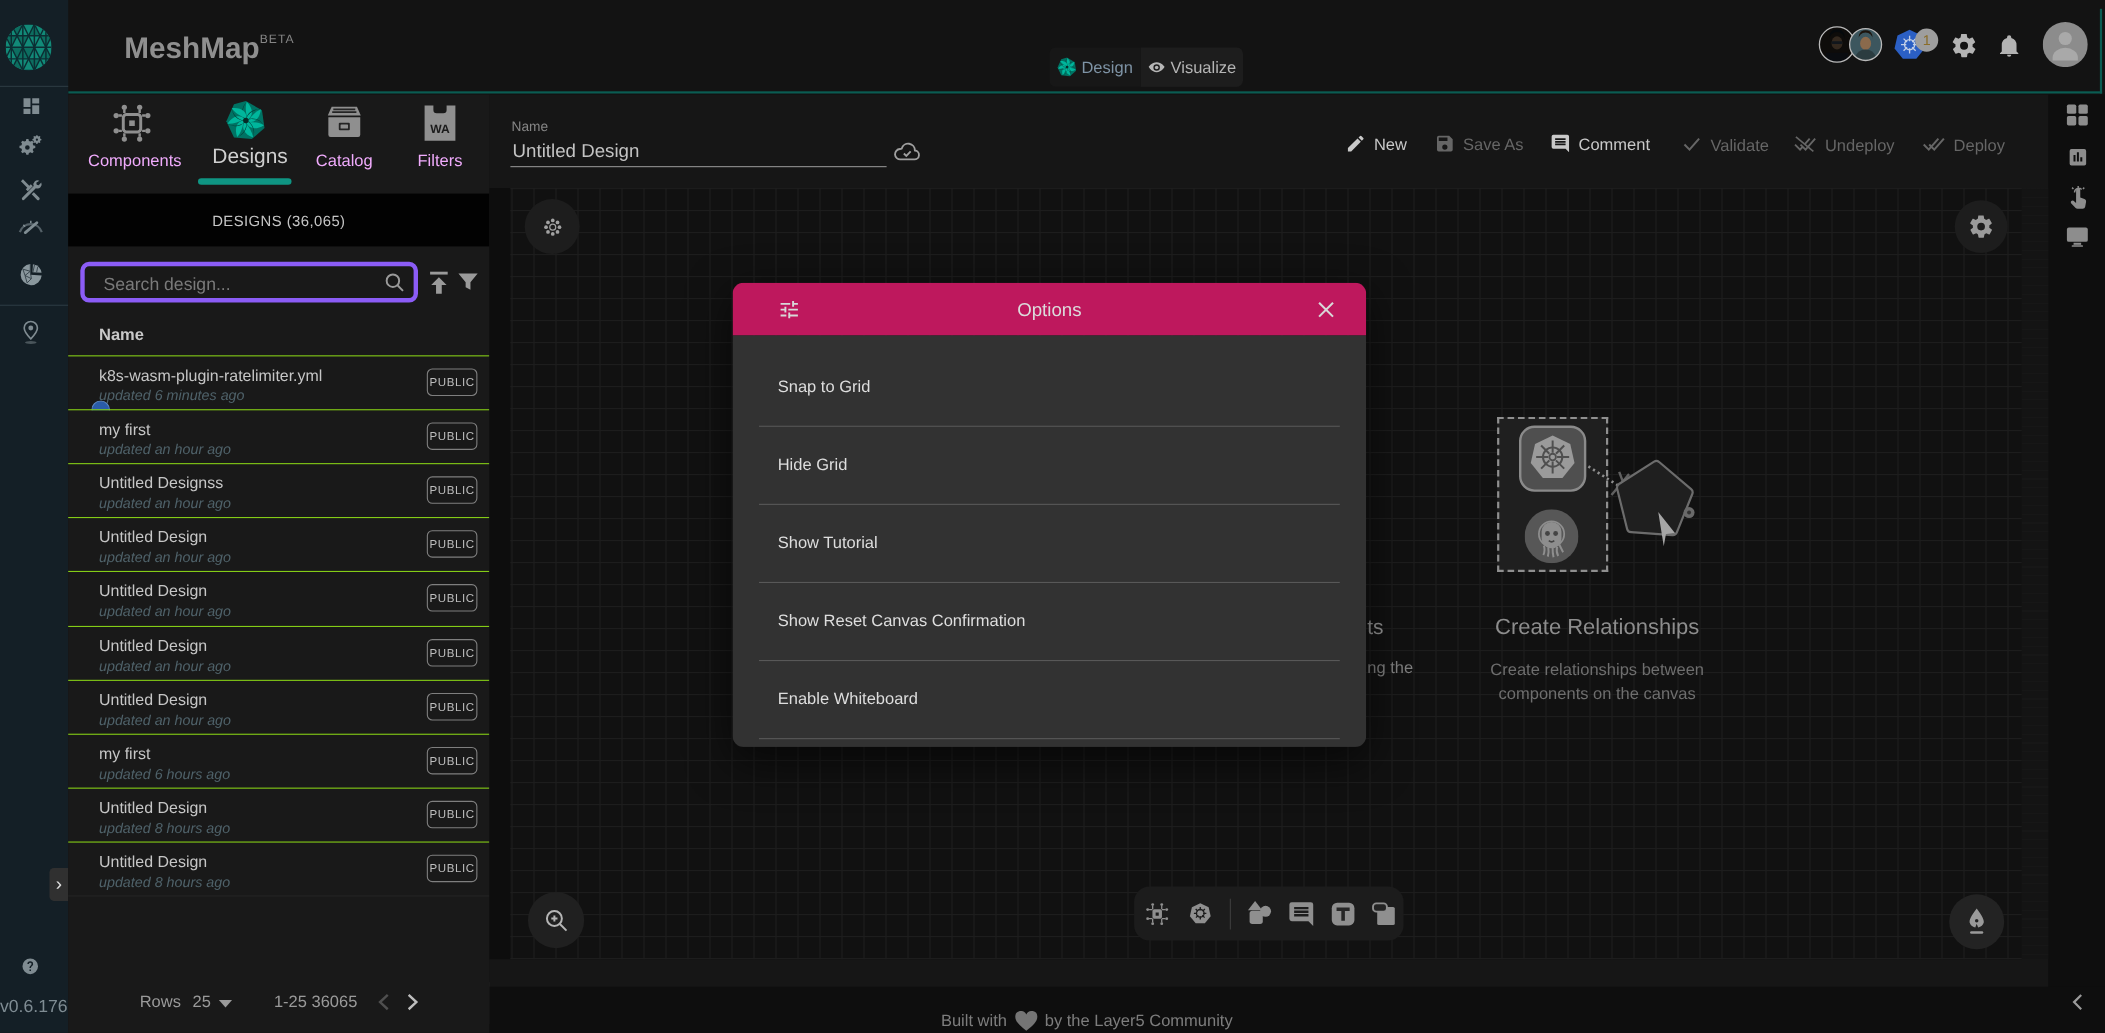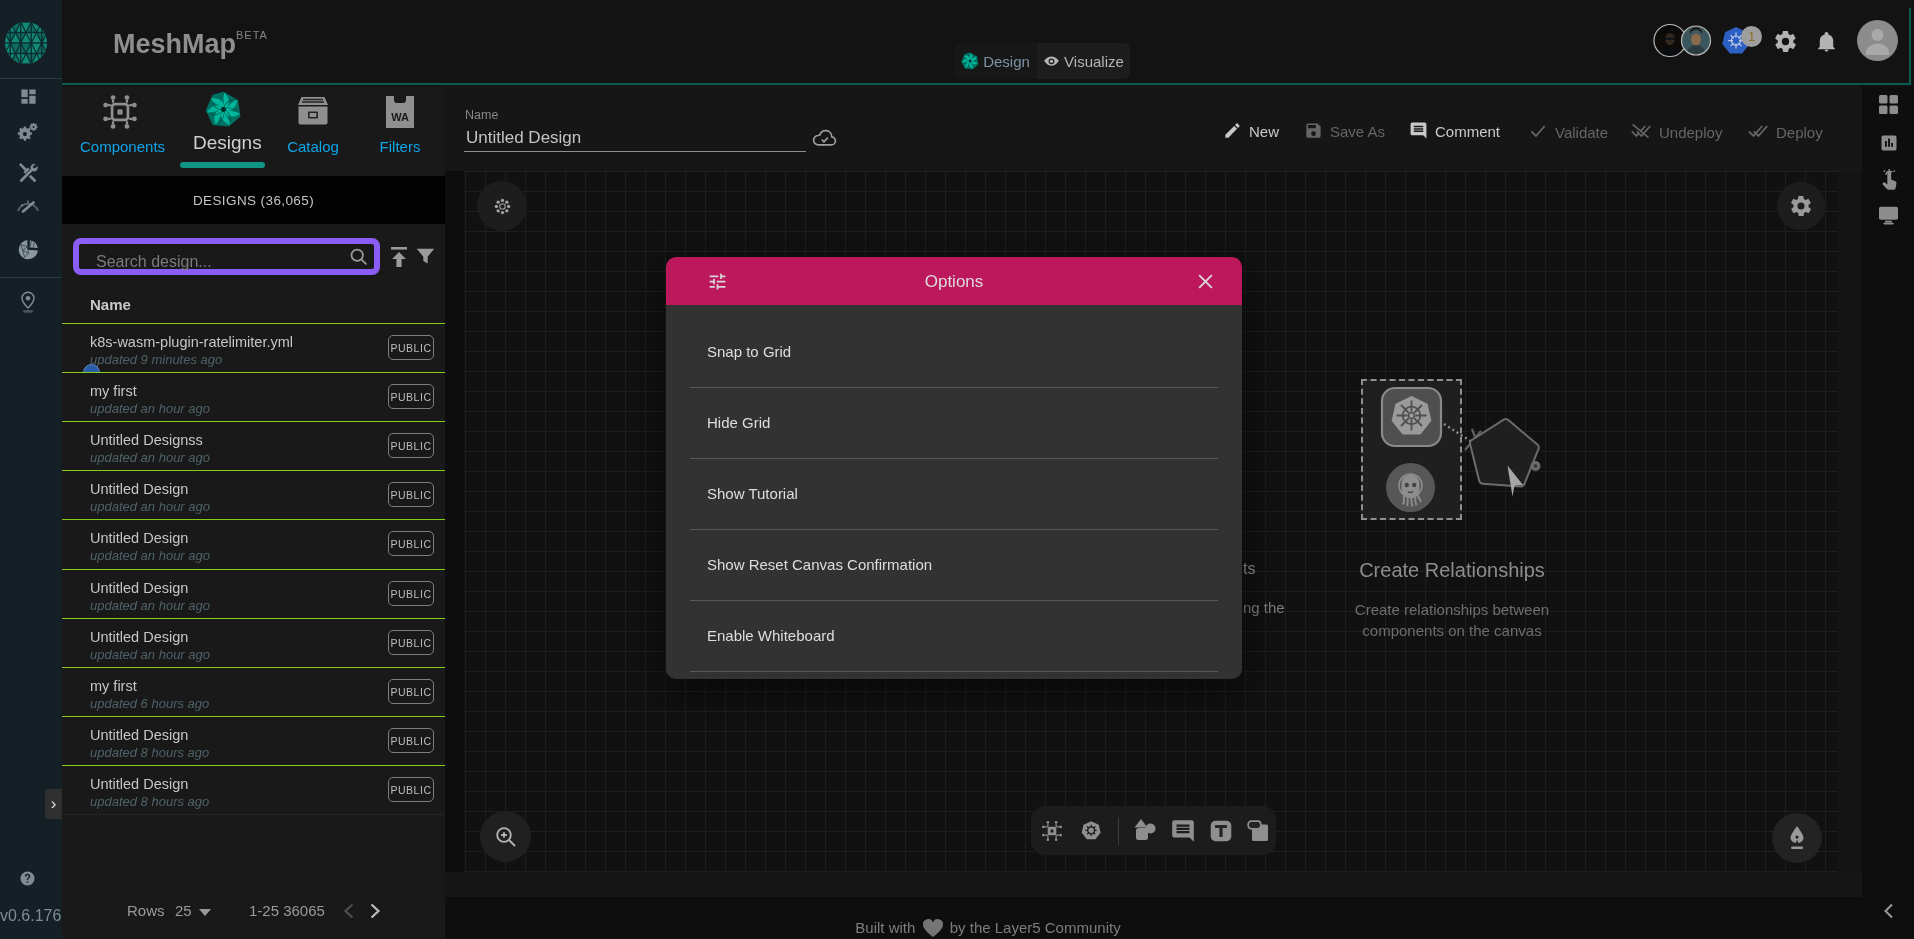--- a/index.html
+++ b/index.html
@@ -21,25 +21,25 @@
   #segViz { width:93px; height:36px; background:#1d1d1d; display:flex; align-items:center; justify-content:center; gap:4px; color:#b5b5b5; font-size:15px; }
 
   
   #sidebar { left:0; top:0; width:62px; height:939px; background:#141f26; }
   .sbdiv { left:0; width:62px; height:1px; background:#2c3a42; position:absolute; }
   #version { left:0; top:907px; width:56px; text-align:right; color:#7f8c93; font-size:16px; }
   #expandTab { left:45px; top:789px; width:17px; height:30px; background:#303030; border-radius:4px 0 0 4px; color:#e0e0e0; font-size:17px; display:flex; align-items:center; justify-content:center; }
 
   
   #panel { left:62px; top:86px; width:383px; height:853px; background:#191919; }
-  .tab { position:absolute; top:9px; text-align:center; color:#0ea5e9; font-size:15px; }
+  .tab { position:absolute; top:9px; text-align:center; color:#f0abfc; font-size:15px; }
   #tabDesigns { color:#cfcfcf; font-size:19px; }
   #tabUnderline { left:118px; top:76px; width:85px; height:6px; background:#0f9583; border-radius:3px; position:absolute; }
   #designsBand { left:0; top:90px; width:383px; height:48px; background:#020202; color:#c5c5c5; font-size:13.5px; display:flex; align-items:center; justify-content:center; letter-spacing:0.4px; position:absolute; }
-  #searchBox { left:0; top:0; width:307px; height:37px; border:6px solid #8b5cf6; border-radius:8px; color:#7a7a7a; font-size:16px; line-height:36px; padding-left:17px; position:absolute; }
+  #searchBox { left:0; top:0; width:307px; height:37px; border:4px solid #8b5cf6; border-radius:8px; color:#7a7a7a; font-size:16px; line-height:36px; padding-left:17px; position:absolute; }
   #nameHdr { left:28px; top:210px; color:#c9c9c9; font-size:15px; font-weight:bold; position:absolute; }
   .row { position:absolute; left:0; width:383px; height:49px; border-top:1px solid #84cc16; }
   .row .t { position:absolute; left:28px; top:10px; color:#c6c6c6; font-size:14.5px; }
   .row .s { position:absolute; left:28px; top:28px; color:#4f626a; font-size:13px; font-style:italic; }
   .row .chip { position:absolute; right:11px; top:11px; width:46px; height:25px; border:1px solid #7f7f7f; border-radius:5px; color:#bdbdbd; font-size:10.5px; letter-spacing:0.5px; display:flex; align-items:center; justify-content:center; }
   #rowsFooter { position:absolute; left:0; top:816px; width:383px; color:#9a9a9a; font-size:15px; }
   #panelCollapse { left:445px; top:893px; width:15px; height:38px; background:#2e2e2e; border-radius:0 6px 6px 0; color:#cfcfcf; font-size:13px; display:flex; align-items:center; justify-content:center; }
 
   
   #canvasZone { left:445px; top:86px; width:1469px; height:853px; background:#161616; }
@@ -61,21 +61,21 @@
   .fab { position:absolute; border-radius:50%; background:#1d1d1d; display:flex; align-items:center; justify-content:center; }
 
   #bottomBar { left:1031px; top:806px; width:245px; height:49px; background:#1c1c1c; border-radius:14px; display:flex; align-items:center; position:absolute; }
 
   
   #dashedBox { left:1361px; top:379px; width:101px; height:141px; border:2px dashed #8f8f8f; background:#1f1f1f; position:absolute; }
   #k8sSq { left:17px; top:5px; width:63px; height:62px; border-radius:13px; display:flex; align-items:center; justify-content:center; position:absolute; }
   #opCirc { left:23px; top:82px; width:49px; height:49px; border-radius:50%; display:flex; align-items:center; justify-content:center; position:absolute; }
   #crTitle { left:1352px; top:559px; width:200px; text-align:center; color:#8d8d8d; font-size:20px; position:absolute; }
   #crSub { left:1342px; top:599px; width:220px; text-align:center; color:#6e6e6e; font-size:15px; line-height:21px; position:absolute; }
-  #fragTs { left:1243px; top:560px; color:#929292; font-size:16px; position:absolute; }
+  #fragTs { left:1243px; top:560px; color:#929292; font-size:19px; position:absolute; }
   #fragNg { left:1243px; top:599px; color:#7e7e7e; font-size:15px; position:absolute; }
 
   
   #modal { left:666px; top:257px; width:576px; height:422px; border-radius:10px; overflow:hidden; box-shadow:0 12px 40px rgba(0,0,0,0.6); }
   #modalHead { width:576px; height:48px; background:#be185d; position:relative; }
   #modalTitle { position:absolute; left:0; top:15px; width:576px; text-align:center; color:#dcdcdc; font-size:17px; }
   #modalBody { width:576px; height:374px; background:#323232; position:relative; }
   .optrow { position:absolute; left:0; width:691px; height:71px; }
   .optrow .olbl { position:absolute; left:41px; top:26px; color:#dedede; font-size:15px; }
   .optrow .sep { position:absolute; left:24px; bottom:0; width:528px; height:1px; background:#585858; }
@@ -296,21 +296,21 @@
   <svg class="abs" style="left:327px; top:159px;" width="20" height="24" viewBox="0 0 20 24" fill="#9a9a9a">
       <rect x="2" y="2" width="16" height="2.6"></rect>
       <path d="M10 7 L17 14 h-4.4 v8 h-5.2 v-8 H3 z"></path>
     </svg>
   <svg class="abs" style="left:353px; top:160px;" width="21" height="21" viewBox="0 0 24 24" fill="#9a9a9a">
       <path d="M2 3 h20 L14.5 12.2 V20 l-5-2.8 V12.2 z"></path>
     </svg>
   <div id="nameHdr">Name</div>
   <div class="row" style="top:237px;">
       <span class="t">k8s-wasm-plugin-ratelimiter.yml</span>
-      <span class="s">updated 9 minutes ago</span>
+      <span class="s">updated 6 minutes ago</span>
       <span class="chip">PUBLIC</span>
     <div style="position:absolute; left:21px; top:40px; width:17px; height:9px; overflow:hidden;">
         <div style="position:absolute; left:0; top:0; width:17px; height:17px; border-radius:50%; background:#2a5ca8; border:1px solid #5d87c0;"></div>
       </div>
   </div>
   <div class="row" style="top:286px;">
       <span class="t">my first</span>
       <span class="s">updated an hour ago</span>
       <span class="chip">PUBLIC</span>
     </div>

